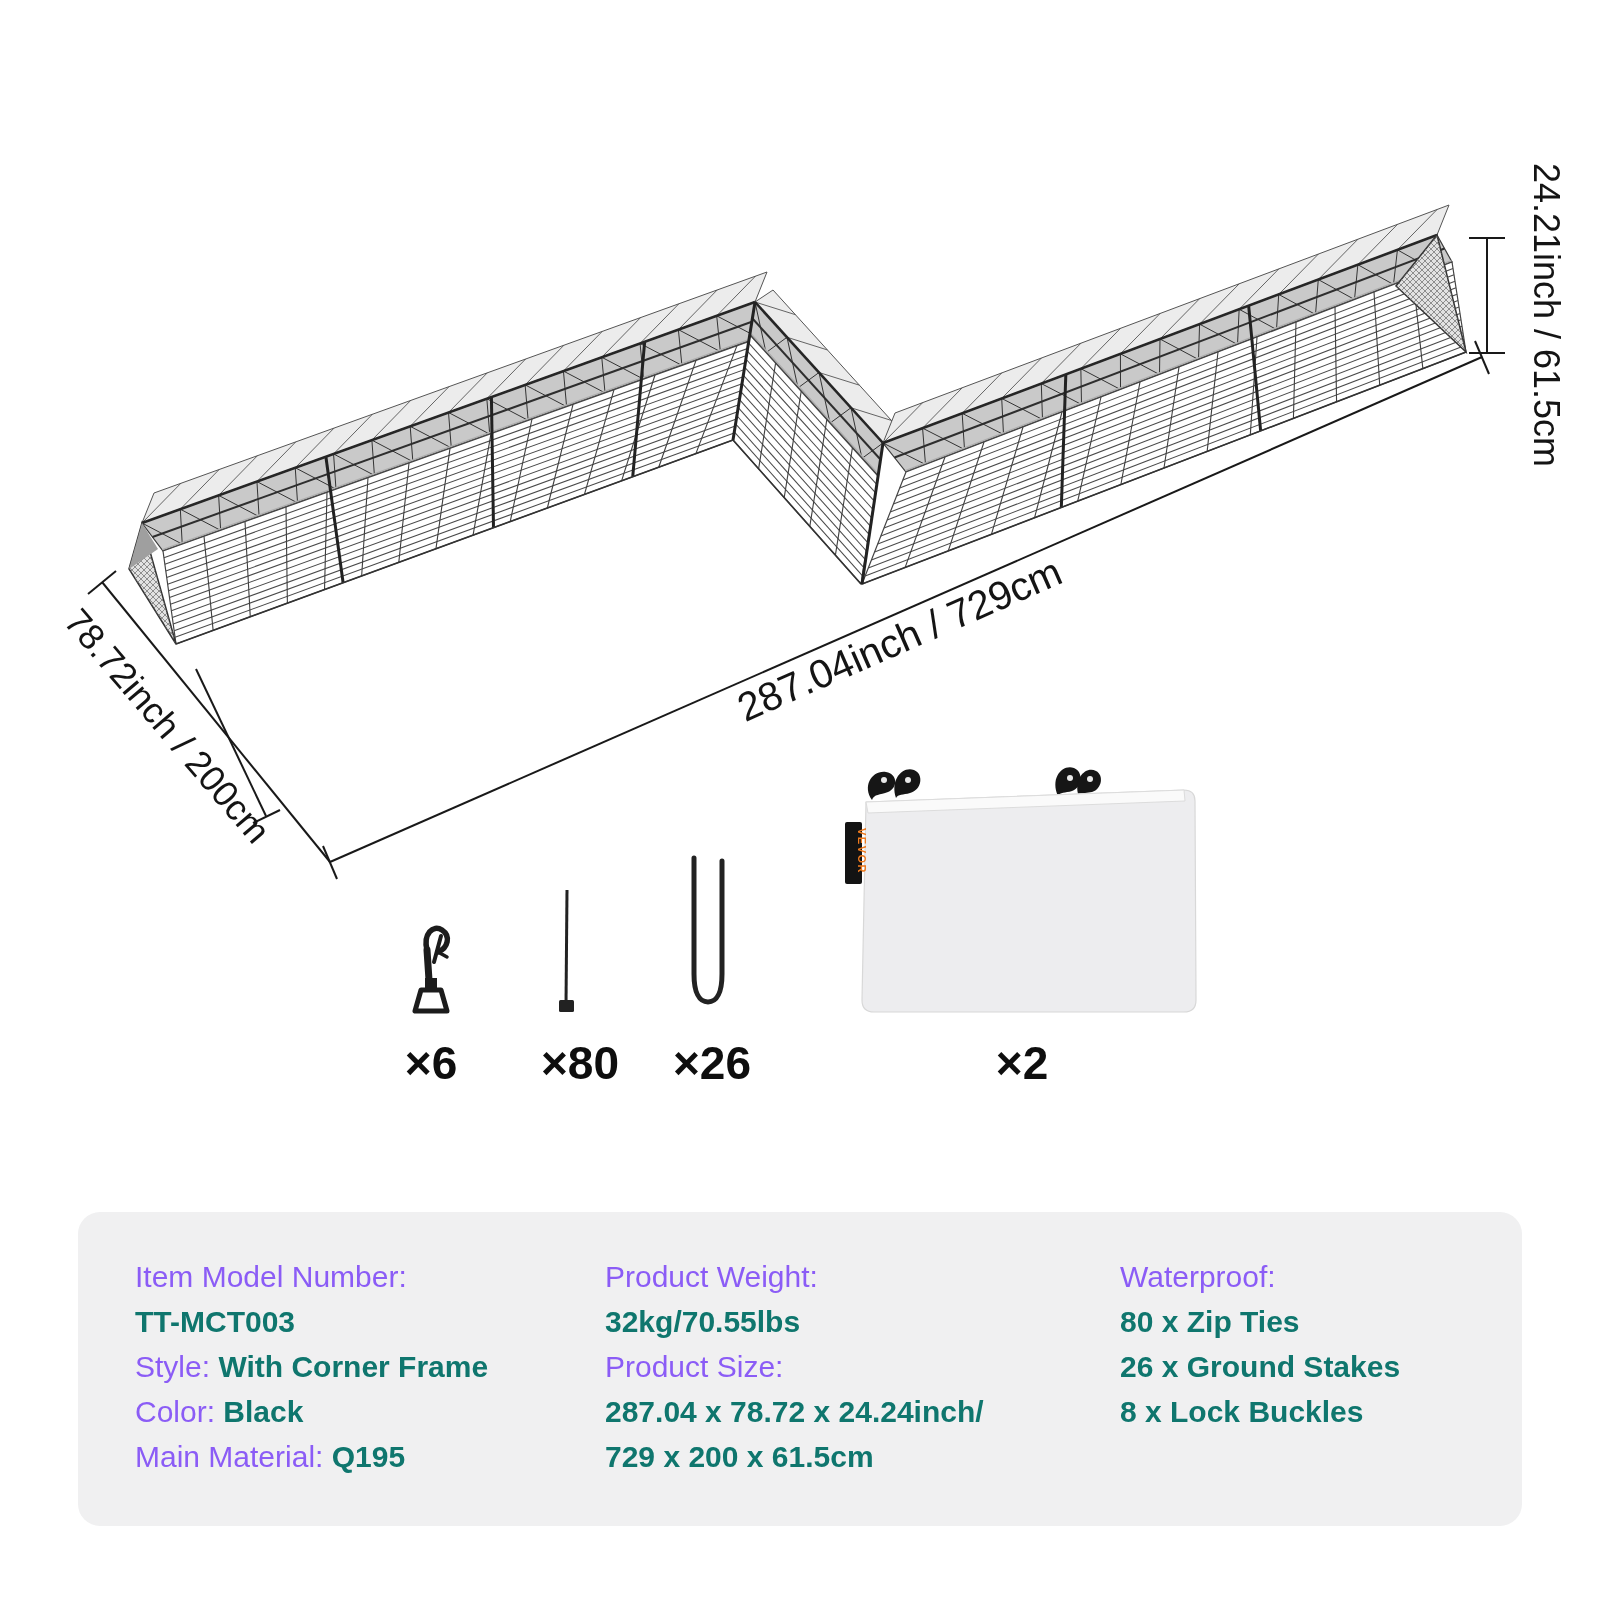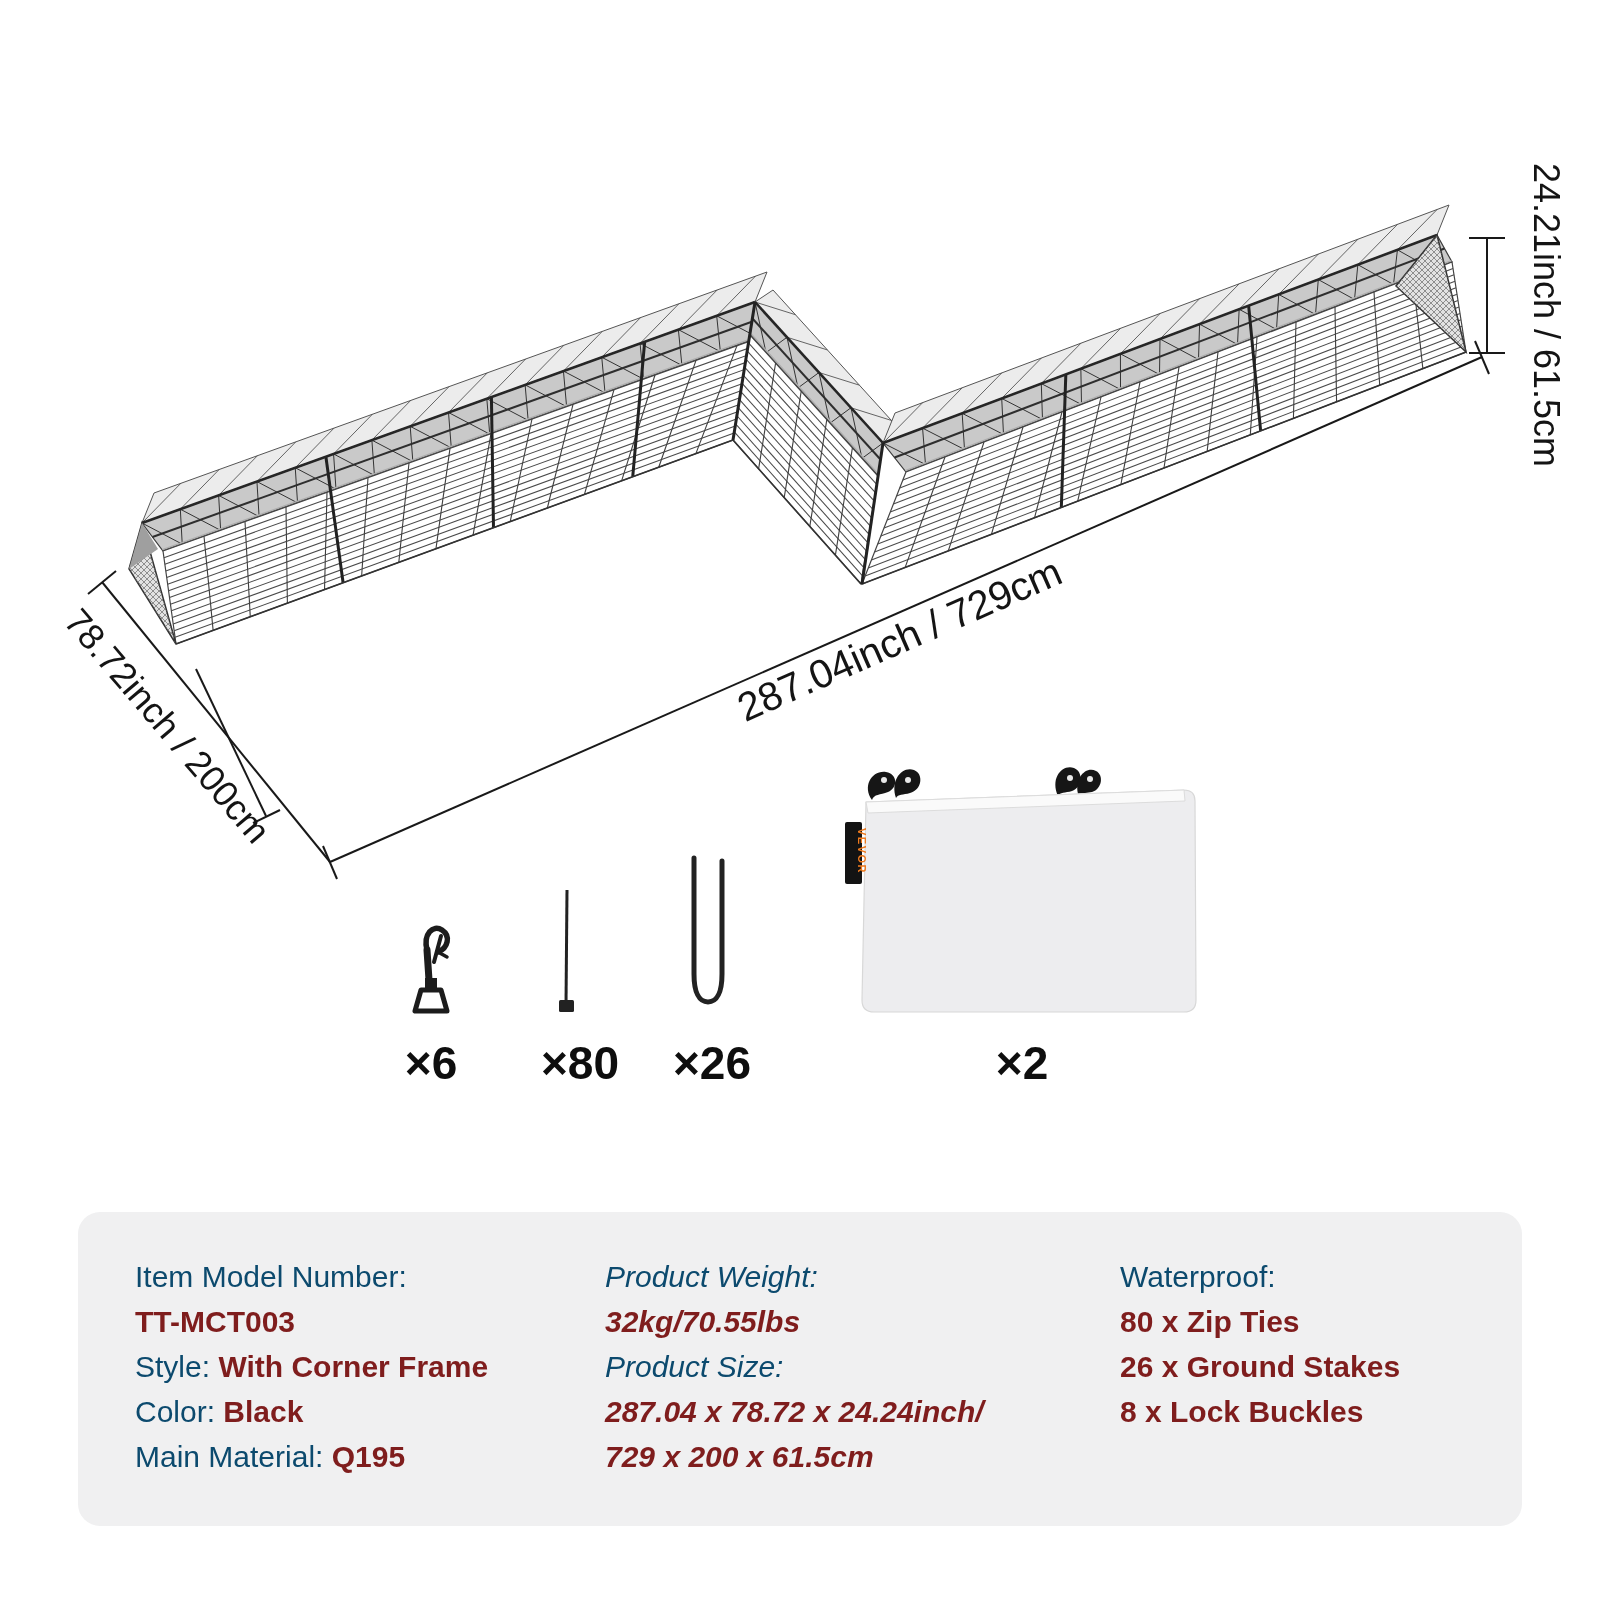--- a/index.html
+++ b/index.html
@@ -6,22 +6,22 @@
   #stage{position:relative;width:1600px;height:1600px;background:#ffffff;overflow:hidden;
          font-family:"Liberation Sans",sans-serif;}
   #art{position:absolute;left:0;top:0;width:1600px;height:1600px;
        font-family:"Liberation Sans",sans-serif;}
   .cnt{position:absolute;transform:translateX(-50%);font-weight:700;font-size:46px;
        line-height:46px;color:#0e0e0e;white-space:nowrap;}
   #spec-panel{position:absolute;left:78px;top:1212px;width:1444px;height:314px;
               background:#f0f0f1;border-radius:22px;}
   .col{position:absolute;top:42px;}
   .col .row{height:45px;line-height:45px;font-size:30px;white-space:nowrap;}
-  .lb{color:#0c4a6e;font-weight:400;}
-  .vl{color:#7f1d1d;font-weight:700;}
+  .lb{color:#8b5cf6;font-weight:400;}
+  .vl{color:#0f766e;font-weight:700;}
 </style>
 </head>
 <body>
 
 <div id="stage">
 
   <svg id="art" viewBox="0 0 1600 1600">
     <defs>
       <pattern id="xh" width="6" height="6" patternUnits="userSpaceOnUse">
         <path d="M0,6 L6,0 M0,0 L6,6" stroke="#6a6a6a" stroke-width="0.7" fill="none"></path>
@@ -301,21 +301,21 @@
   <div class="cnt" style="left:1022px;top:1040px;">×2</div>
 
   <div id="spec-panel">
     <div class="col" style="left:57px;">
       <div class="row"><span class="lb">Item Model Number:</span></div>
       <div class="row"><span class="vl">TT-MCT003</span></div>
       <div class="row"><span class="lb">Style: </span><span class="vl">With Corner Frame</span></div>
       <div class="row"><span class="lb">Color: </span><span class="vl">Black</span></div>
       <div class="row"><span class="lb">Main Material: </span><span class="vl">Q195</span></div>
     </div>
-    <div class="col" style="left:527px;font-style:italic;">
+    <div class="col" style="left:527px;">
       <div class="row"><span class="lb">Product Weight:</span></div>
       <div class="row"><span class="vl">32kg/70.55lbs</span></div>
       <div class="row"><span class="lb">Product Size:</span></div>
       <div class="row"><span class="vl">287.04 x 78.72 x 24.24inch/</span></div>
       <div class="row"><span class="vl">729 x 200 x 61.5cm</span></div>
     </div>
     <div class="col" style="left:1042px;">
       <div class="row"><span class="lb">Waterproof:</span></div>
       <div class="row"><span class="vl">80 x Zip Ties</span></div>
       <div class="row"><span class="vl">26 x Ground Stakes</span></div>

